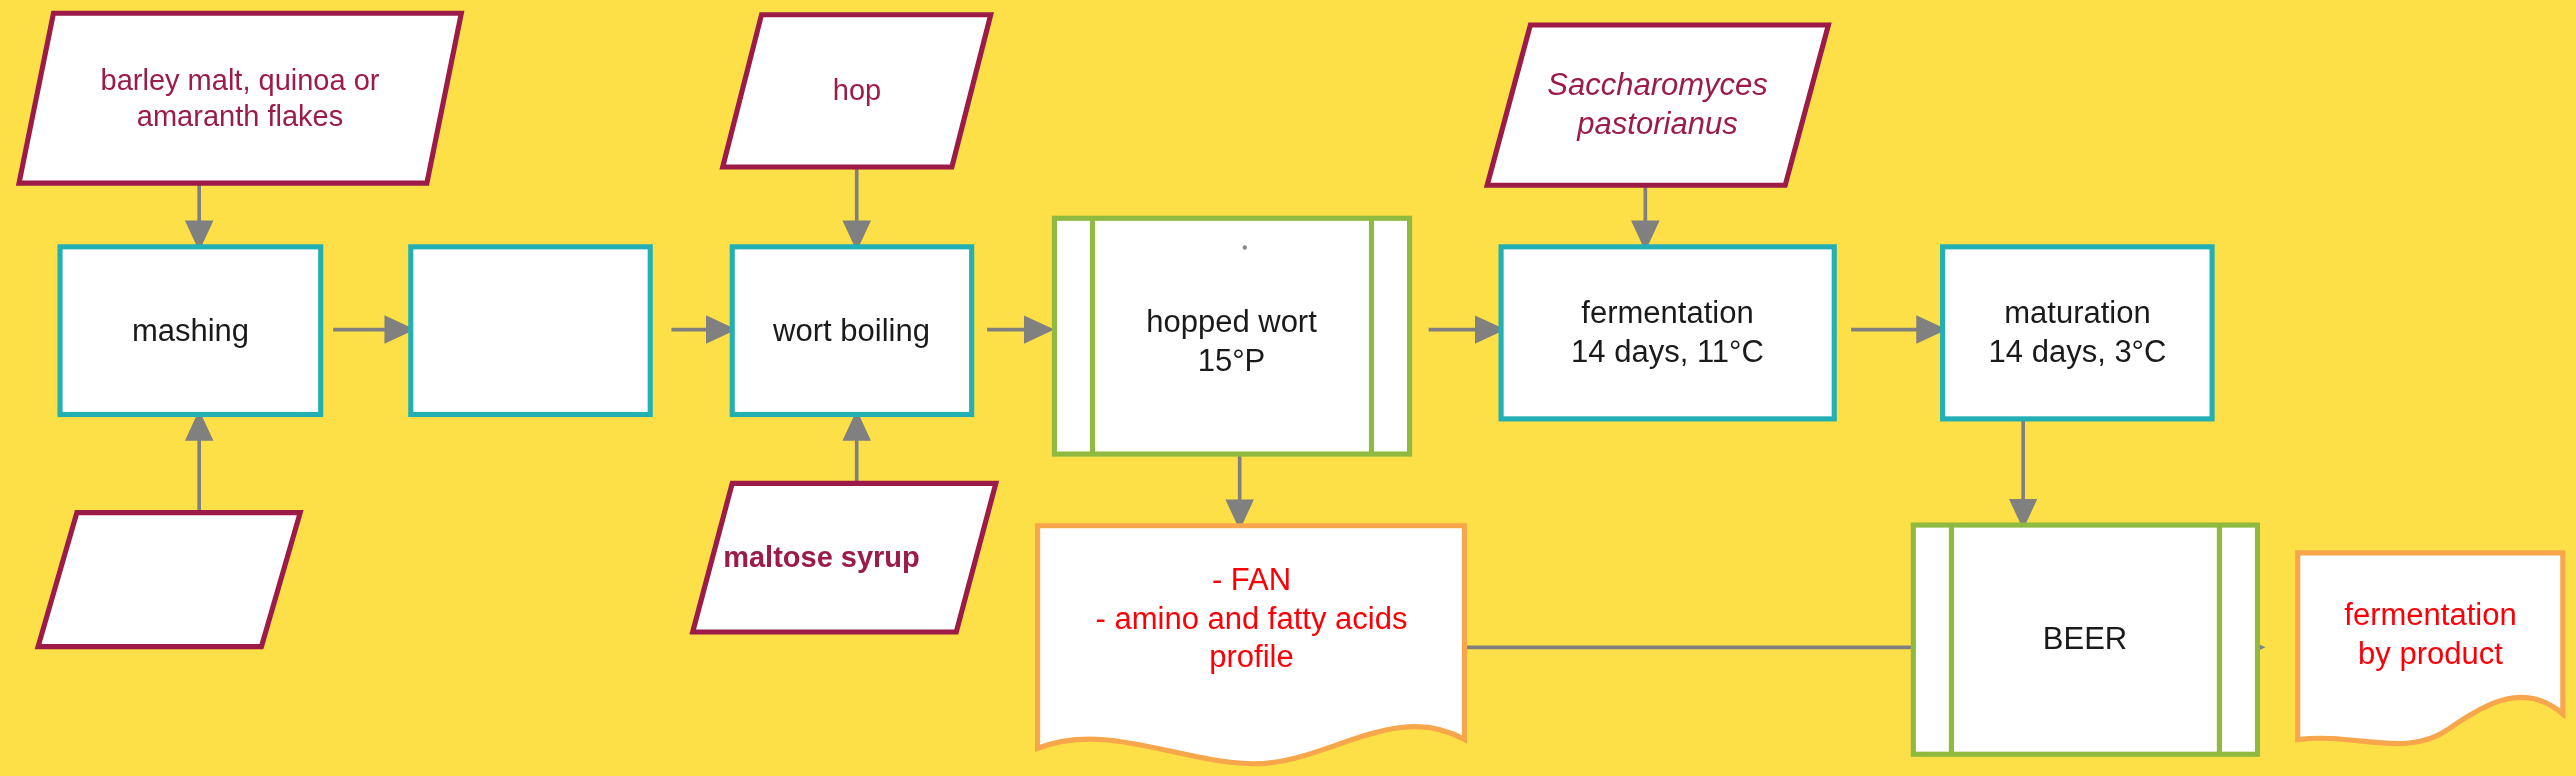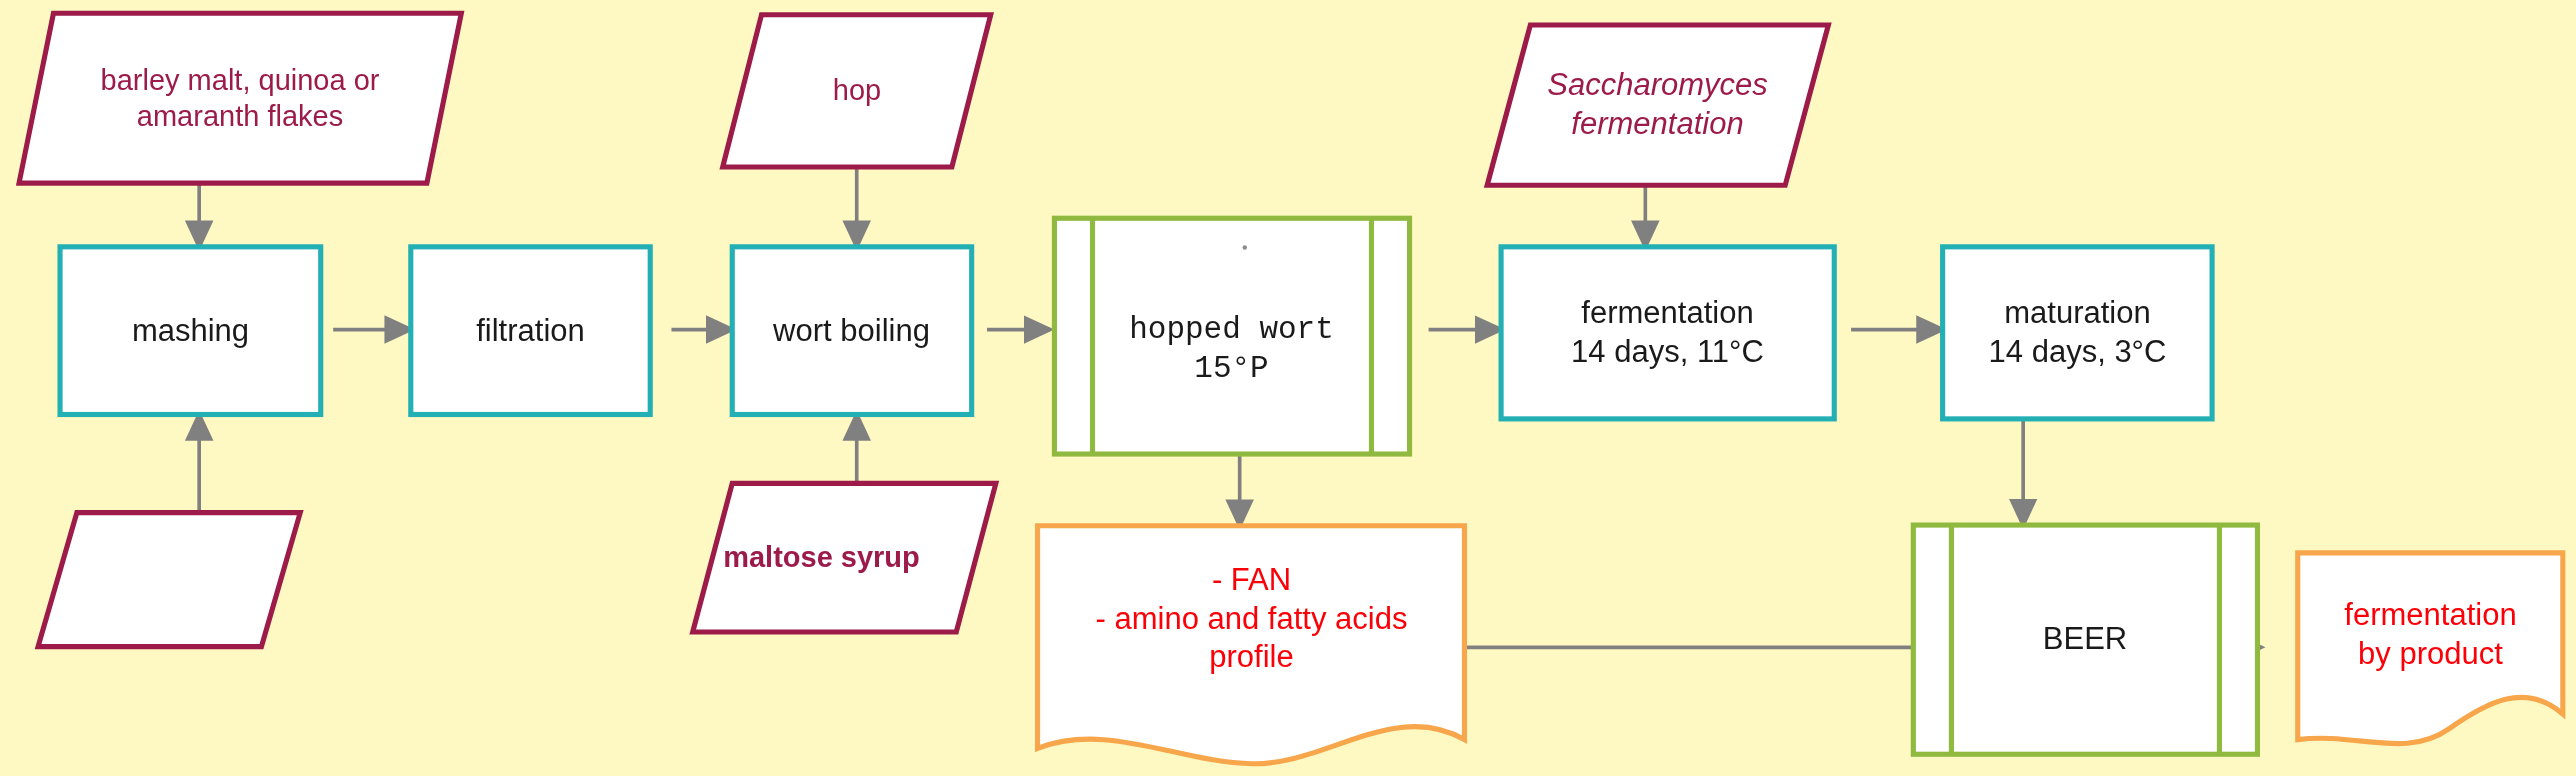--- a/index.html
+++ b/index.html
@@ -7,21 +7,21 @@
     padding: 0;
     background: #ffffff;
   }
   body {
     font-family: "Liberation Sans", sans-serif;
   }
   #stage {
     position: relative;
     width: 2576px;
     height: 777px;
-    background: #fef9c3;
+    background: #fde047;
     overflow: hidden;
   }
   #diagram-svg {
     position: absolute;
     left: 0;
     top: 0;
     width: 2576px;
     height: 777px;
   }
   .node-label {
@@ -127,29 +127,28 @@
 
   <div class="node-label lbl-input" style="left:19px; top:13px; width:442px; height:170px;">barley malt, quinoa or
 amaranth flakes</div>
 
 
   <div class="node-label lbl-input" style="left:723px; top:14.6px; width:268px; height:152px;">hop</div>
 
   <div class="node-label lbl-input" style="left:670px; top:483px; width:303px; height:149px;font-weight:bold;">maltose syrup</div>
 
   <div class="node-label lbl-input-italic" style="left:1487px; top:25px; width:341px; height:160px;">Saccharomyces
-fermentation</div>
+pastorianus</div>
 
   <div class="node-label lbl-process" style="left:60px; top:247px; width:261px; height:168px;text-align:right;">mashing</div>
 
-  <div class="node-label lbl-process" style="left:411px; top:247px; width:239px; height:168px;">filtration</div>
 
   <div class="node-label lbl-process" style="left:732px; top:247px; width:239px; height:168px;text-align:right;">wort boiling</div>
 
-  <div class="node-label lbl-stored" style="left:1092px; top:232px; width:279px; height:236px;font-family:Liberation Mono, monospace;">hopped wort
+  <div class="node-label lbl-stored" style="left:1092px; top:224px; width:279px; height:236px;">hopped wort
 15°P</div>
 
   <div class="node-label lbl-process" style="left:1501px; top:247px; width:333px; height:172px;">fermentation
 14 days, 11°C</div>
 
   <div class="node-label lbl-process" style="left:1943px; top:247px; width:269px; height:172px;">maturation
 14 days, 3°C</div>
 
   <div class="node-label lbl-doc" style="left:1038px; top:535px; width:427px; height:168px;">- FAN
 - amino and fatty acids

